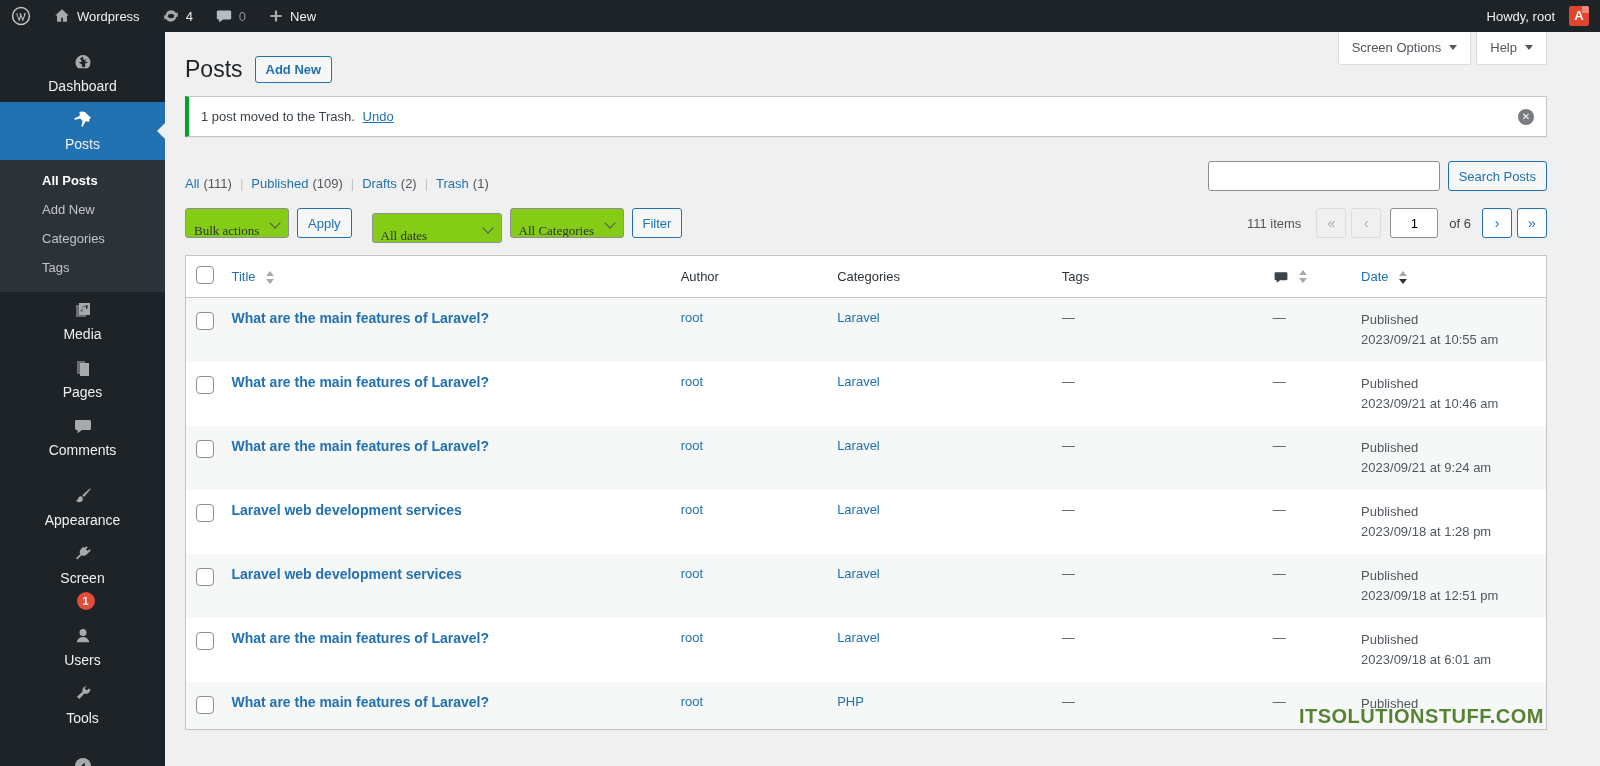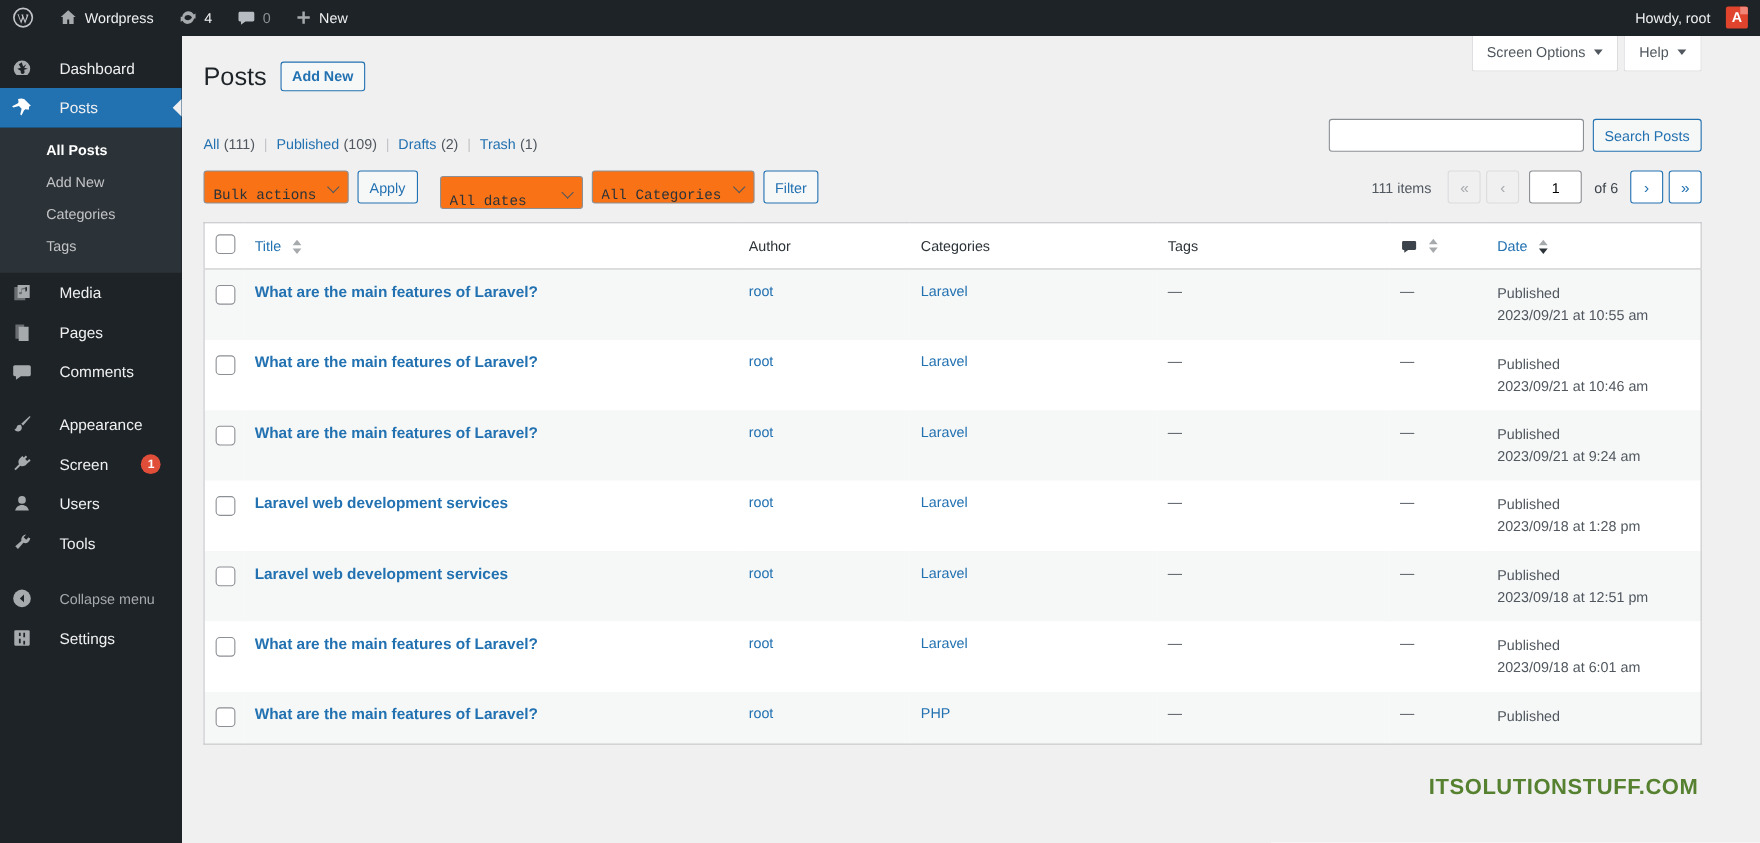--- a/index.html
+++ b/index.html
@@ -30,22 +30,22 @@
   }
   .avatar::after { content:""; position:absolute; top:0; right:0; width:7px; height:7px; background:#f08578; }
   .avatar span { position:relative; z-index:1; }
 
   
   .sidebar {
     position:fixed; top:32px; left:0; bottom:0; width:165px;
     background:#1d2327; color:#f0f0f1; padding-top:12px; z-index:40;
   }
   .menu-item {
-    display:flex; align-items:center; gap:24px; padding:8px 10px;
-    font-size:14px; cursor:pointer; position:relative; color:#f0f0f1;
+    display:flex; align-items:center; gap:6px; padding:8px 10px;
+    font-size:14px; cursor:pointer; position:relative; color:#f0f0f1;flex-direction:column;
   }
   .menu-item .mi-icon { width:20px; height:20px; color:#a7aaad; flex:0 0 20px; display:flex; align-items:center; justify-content:center; }
   .menu-item.active { background:#2271b1; }
   .menu-item.active .mi-icon { color:#fff; }
   .menu-item.active::after {
     content:""; position:absolute; right:0; top:50%; margin-top:-8px;
     border:8px solid transparent; border-right-color:#f0f0f1;
   }
   .submenu { background:#2c3338; padding:6px 0 10px; }
   .submenu-item { padding:7px 12px 7px 42px; font-size:13px; color:#c3c4c7; cursor:pointer; }
@@ -107,23 +107,23 @@
   .btn-secondary {
     background:#f6f7f7; border:1px solid #2271b1; color:#2271b1;
     height:30px; padding:0 10px; border-radius:3px; font-size:13px;
     cursor:pointer; font-family:inherit;
   }
 
   .tablenav { display:flex; justify-content:space-between; align-items:center; margin-top:12px; }
   .tablenav-left { display:flex; align-items:center; gap:8px; }
   .select-wrap { position:relative; display:inline-block; }
   .select-wrap select {
-    appearance:none; -webkit-appearance:none; height:30px; background:#f97316;
+    appearance:none; -webkit-appearance:none; height:30px; background:#84cc16;
     border:1px solid #8c8f94; border-radius:3px; color:#2c3338;
-    font-size:13px; font-family:Liberation Mono, monospace; padding:14px 28px 0 8px; cursor:pointer;
+    font-size:13px; font-family:Liberation Serif, serif; padding:14px 28px 0 8px; cursor:pointer;
   }
   .select-wrap::after {
     content:""; position:absolute; right:10px; top:11px; width:7px; height:7px;
     border-right:1.6px solid #50575e; border-bottom:1.6px solid #50575e;
     transform:rotate(45deg); pointer-events:none;
   }
   .tablenav-pages { display:flex; align-items:center; gap:5px; color:#50575e; }
   .displaying-num { margin-right:10px; color:#50575e; }
   .pg-btn {
     width:30px; height:30px; border-radius:3px; font-size:14px; cursor:pointer;
@@ -343,20 +343,25 @@
       <span>Help</span>
       <span class="meta-arrow"></span>
     </div>
   </div>
 
   <div class="page-head">
     <h1 class="page-title">Posts</h1>
     <button class="add-new-btn">Add New</button>
   </div>
 
+  <div class="notice">
+    <span>1 post moved to the Trash.</span>
+    <a href="#" style="margin-left:4px;">Undo</a>
+    <span class="notice-dismiss">✕</span>
+  </div>
 
   <div class="views-row">
     <ul class="views">
 
         <li>
           <a href="#">All</a>
           <span class="count">(111)</span>
         </li>
 
         <li>

